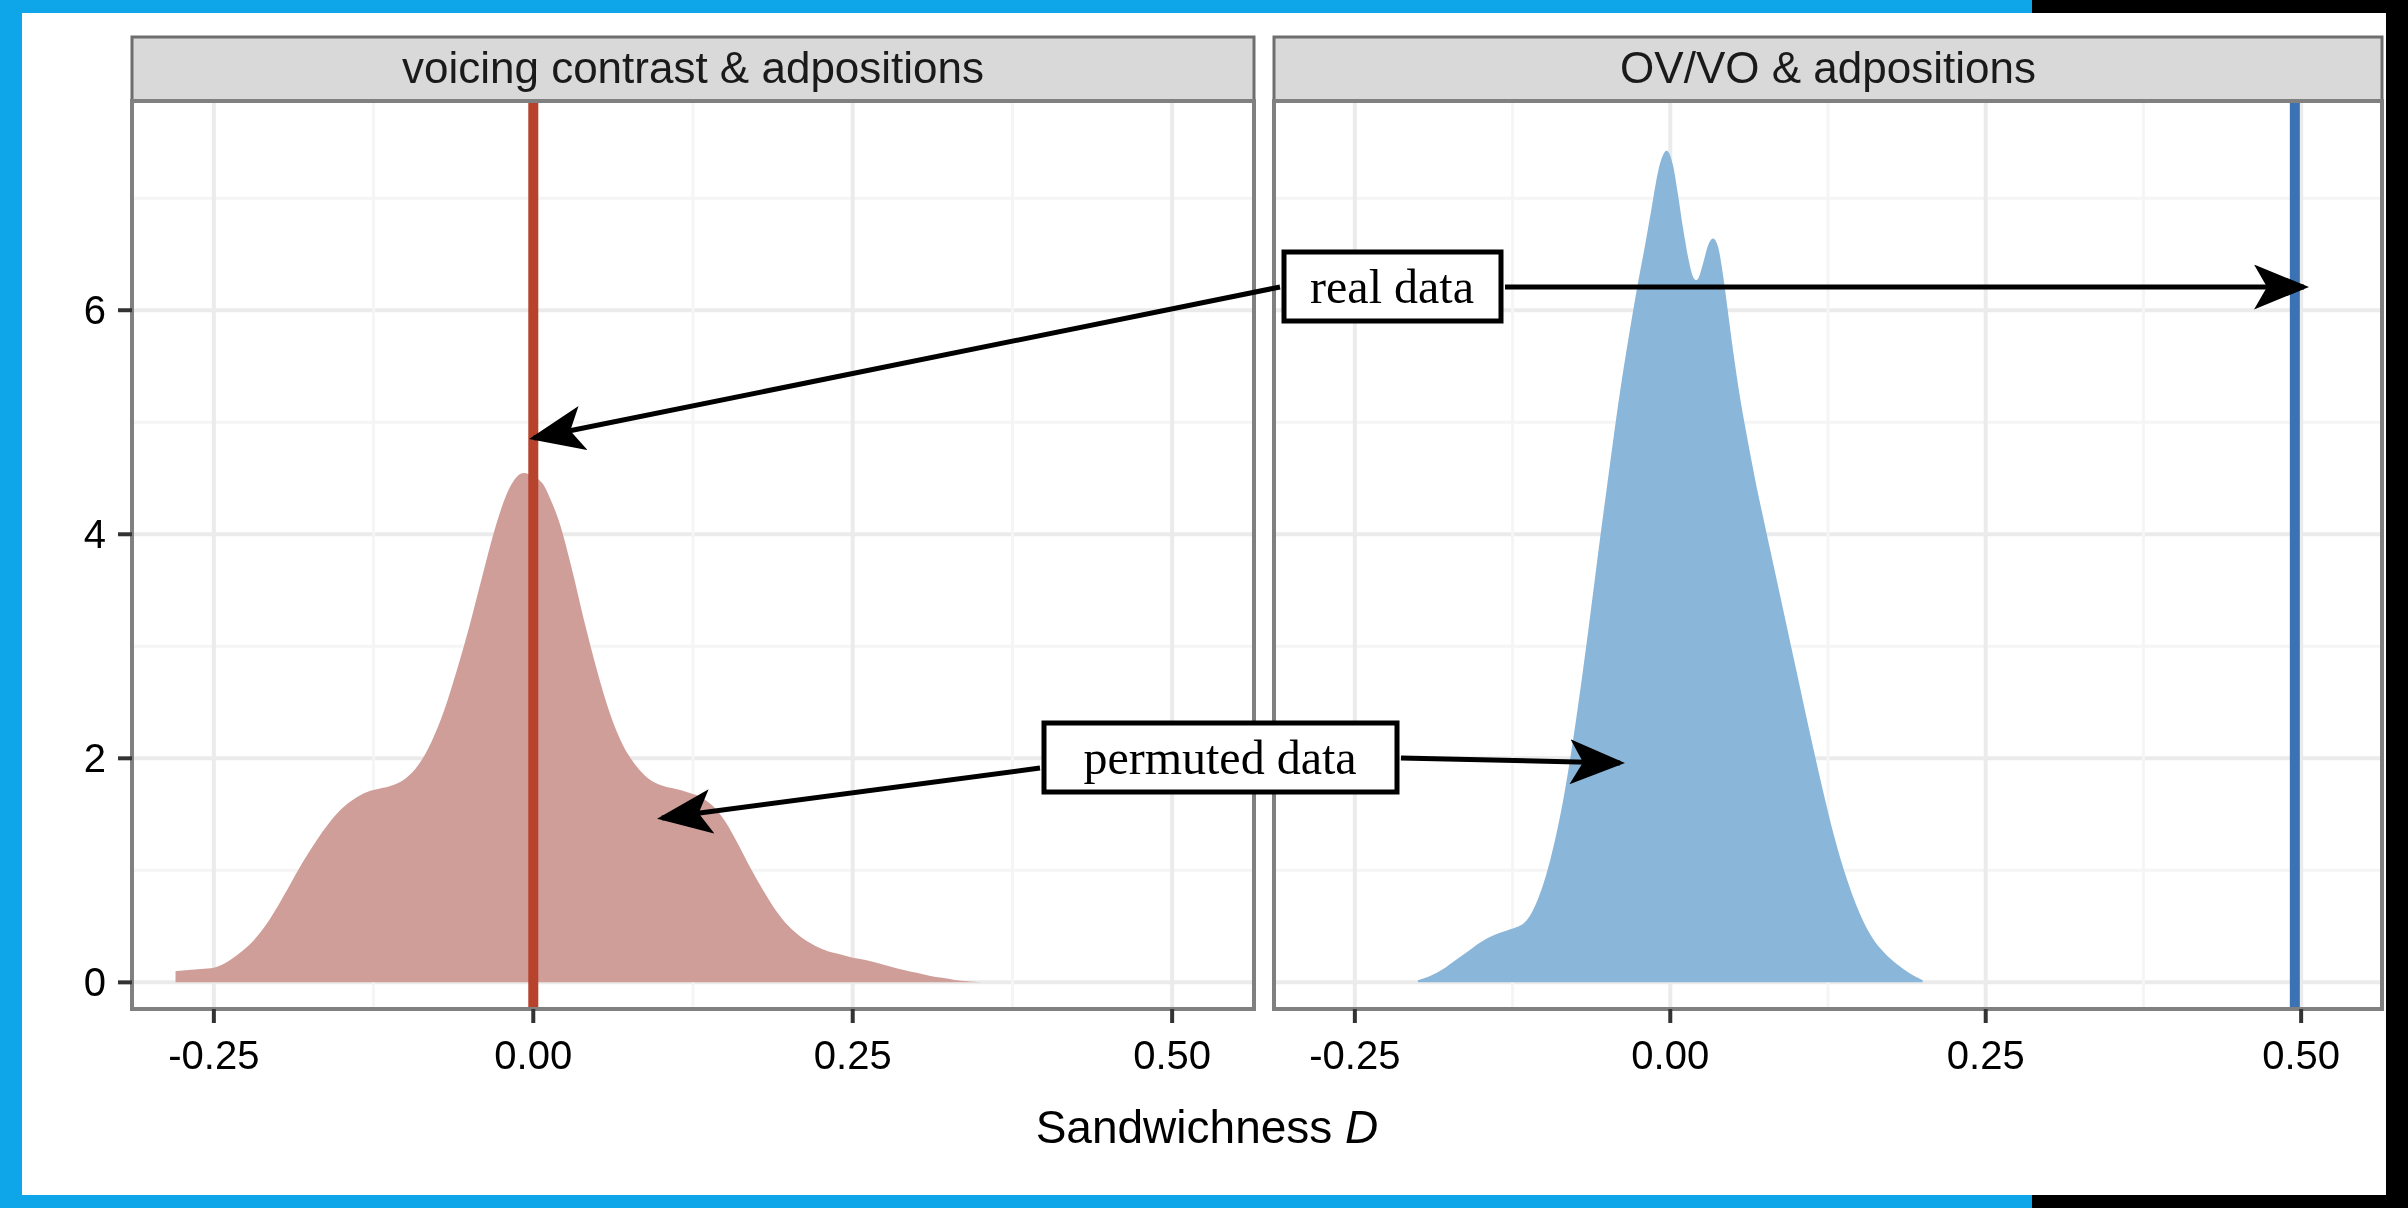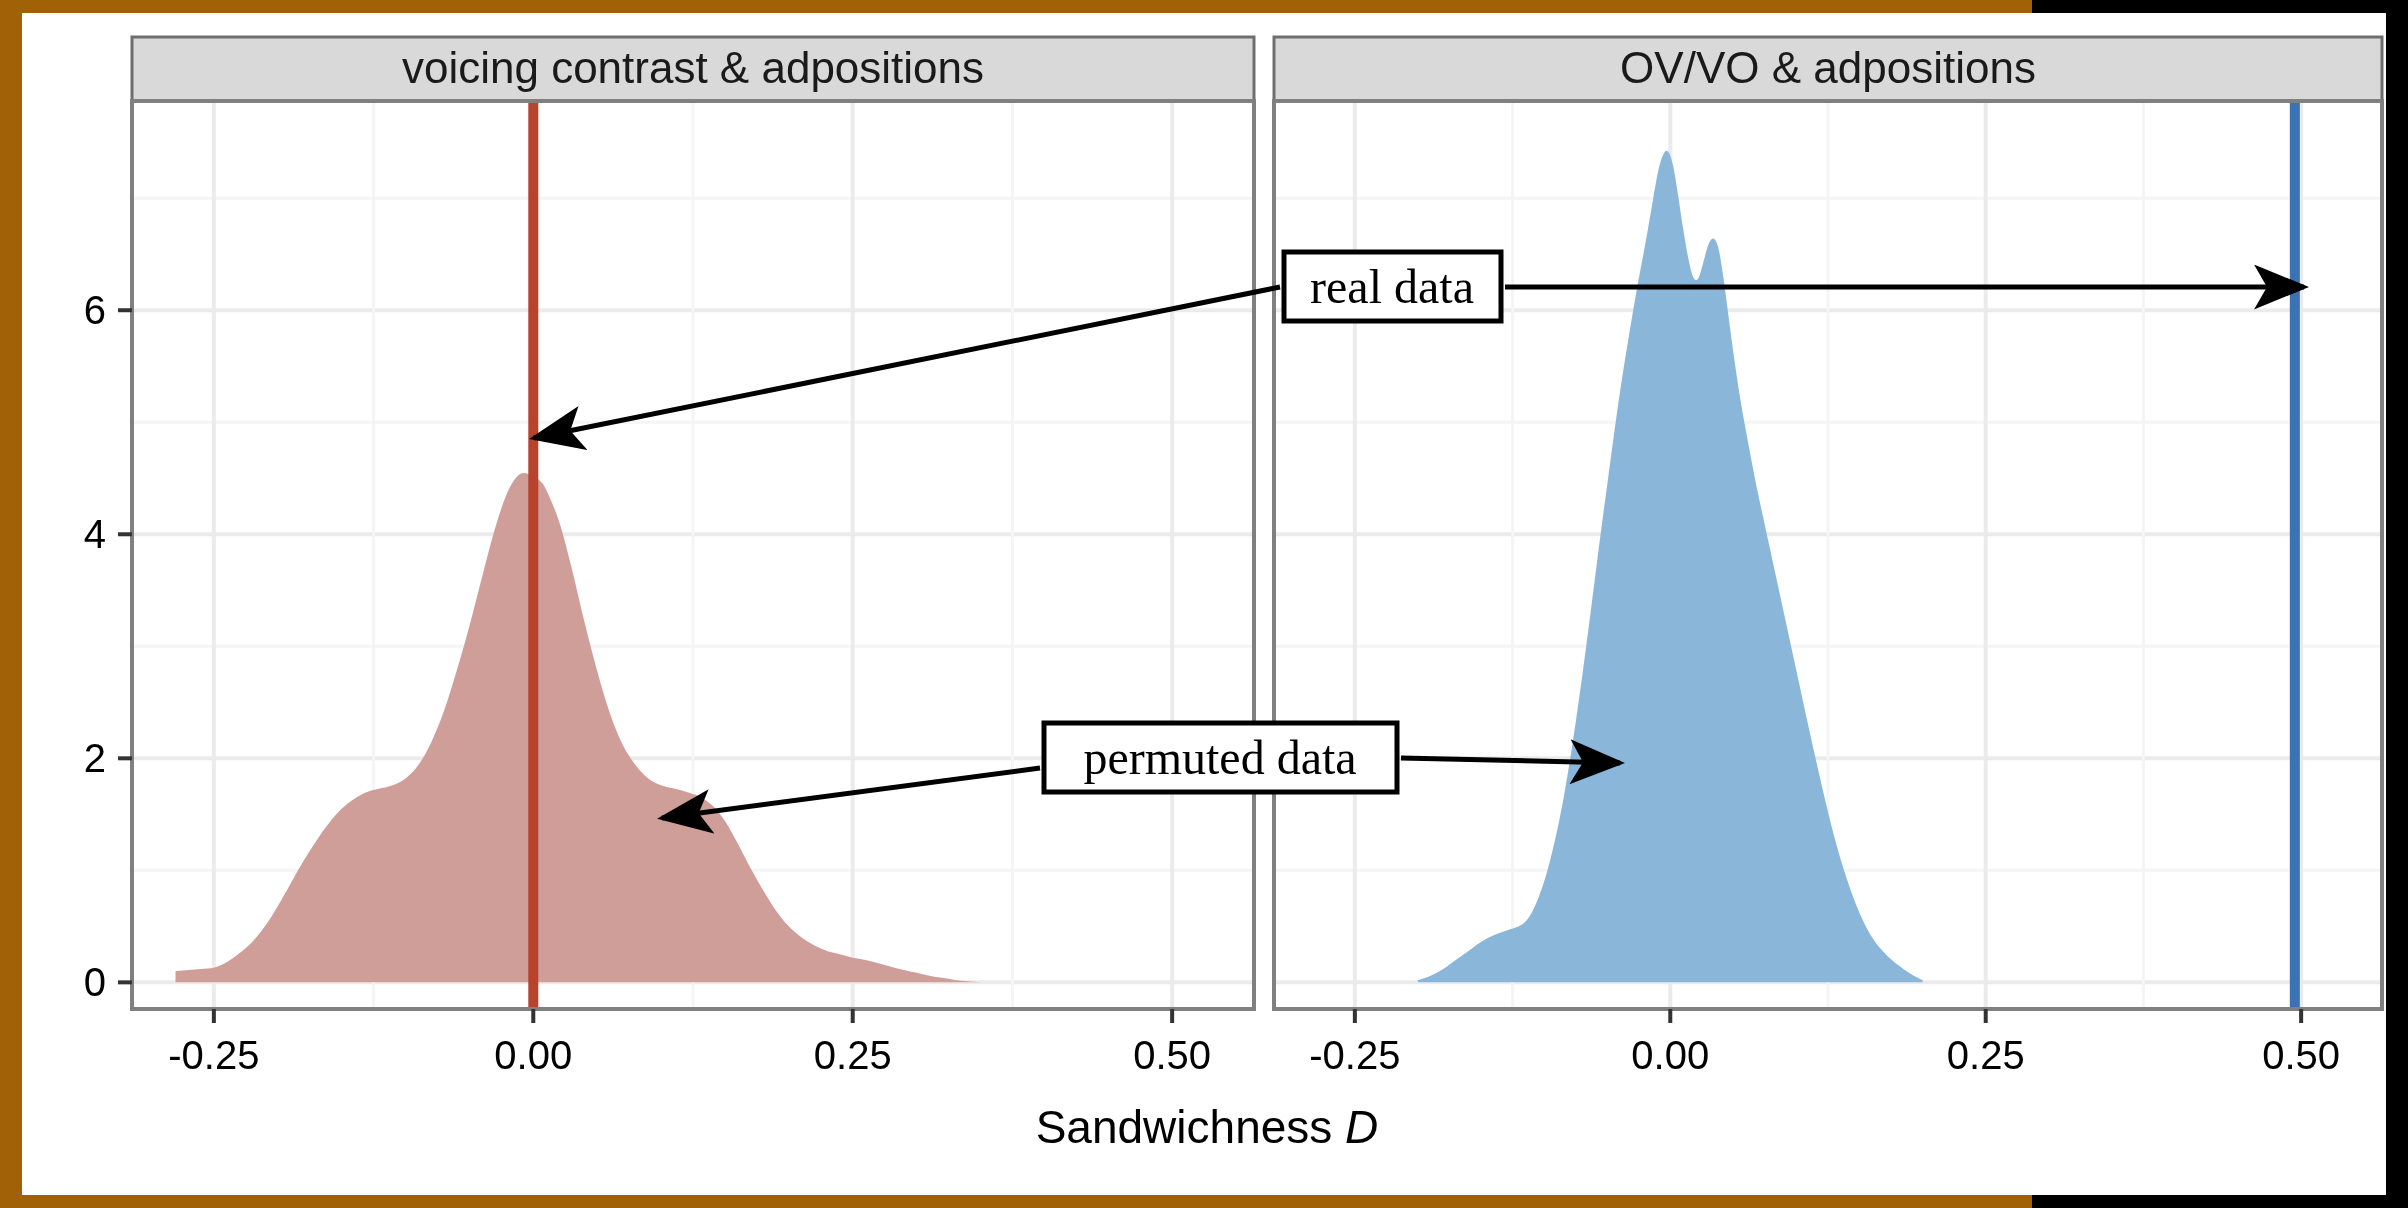--- a/index.html
+++ b/index.html
@@ -12,21 +12,21 @@
     height: 1208px;
     overflow: hidden;
     font-family: "Liberation Sans", sans-serif;
   }
   #figure-root {
     position: absolute;
     left: 0;
     top: 0;
     width: 2032px;
     height: 1208px;
-    background: #a16207;
+    background: #0ea5e9;
   }
   
   #canvas {
     position: absolute;
     left: 22px;
     top: 13px;
     width: 2364px;
     height: 1182px;
     background: #ffffff;
   }

